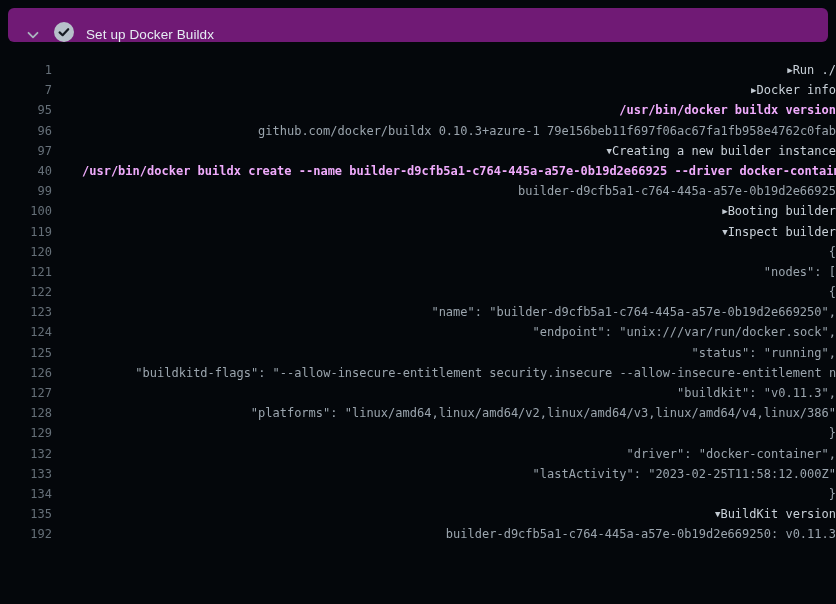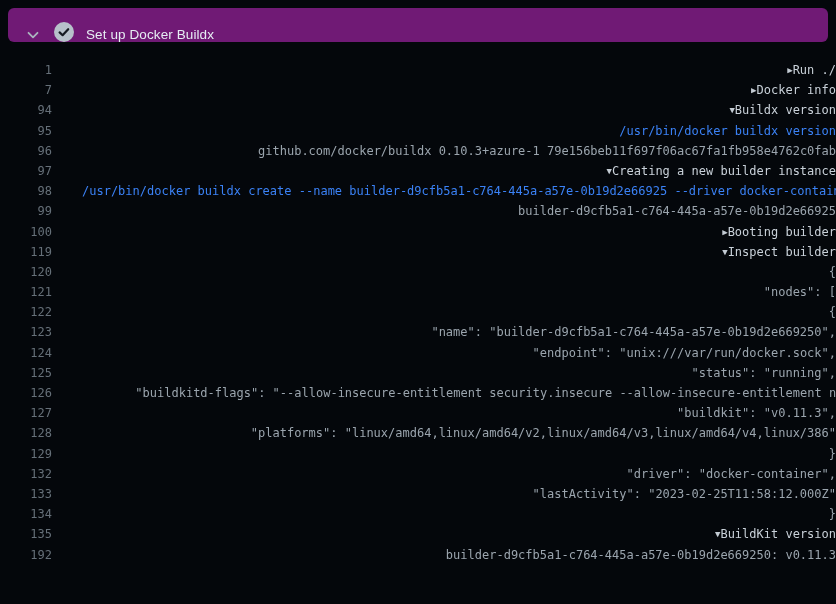--- a/index.html
+++ b/index.html
@@ -59,45 +59,44 @@
   }
   .row .arrow {
     display: inline-block;
     width: 14px;
     font-size: 9px;
     vertical-align: 1px;
     color: #c3cbd3;
   }
   .row.group .txt { color: #c9d1d9; }
   .row.group { cursor: pointer; }
-  .row.command .body { padding-left: 30px; color: #3b82f6; }
+  .row.command .body { padding-left: 30px; color: #f0abfc; font-weight: bold; }
   .row.output  .body { padding-left: 40px; color: #9ba5ae; }
 </style>
 </head>
 <body>
 
 <div class="step-header">
   <svg class="chev" width="14" height="14" viewBox="0 0 14 14">
     <path d="M2.5 4.8 L7 9.3 L11.5 4.8" fill="none" stroke="#aab4be" stroke-width="1.8" stroke-linecap="round" stroke-linejoin="round"></path>
   </svg>
   <svg class="status" width="20" height="20" viewBox="0 0 20 20">
     <circle cx="10" cy="10" r="10" fill="#b7c1ca"></circle>
     <path d="M5.6 10.4 L8.6 13.2 L14.2 7.2" fill="none" stroke="#161b22" stroke-width="2.2" stroke-linecap="round" stroke-linejoin="round"></path>
   </svg>
   <span class="step-title">Set up Docker Buildx</span>
 </div>
 
 <div class="log" id="log">
     <div class="row group"><span class="num">1</span><span class="body"><span class="arrow">▶</span><span class="txt">Run ./</span></span></div>
     <div class="row group"><span class="num">7</span><span class="body"><span class="arrow">▶</span><span class="txt">Docker info</span></span></div>
-    <div class="row group"><span class="num">94</span><span class="body"><span class="arrow">▼</span><span class="txt">Buildx version</span></span></div>
     <div class="row command"><span class="num">95</span><span class="body"><span class="txt">/usr/bin/docker buildx version</span></span></div>
     <div class="row output"><span class="num">96</span><span class="body"><span class="txt">github.com/docker/buildx 0.10.3+azure-1 79e156beb11f697f06ac67fa1fb958e4762c0fab</span></span></div>
     <div class="row group"><span class="num">97</span><span class="body"><span class="arrow">▼</span><span class="txt">Creating a new builder instance</span></span></div>
-    <div class="row command"><span class="num">98</span><span class="body"><span class="txt">/usr/bin/docker buildx create --name builder-d9cfb5a1-c764-445a-a57e-0b19d2e66925 --driver docker-container</span></span></div>
+    <div class="row command"><span class="num">40</span><span class="body"><span class="txt">/usr/bin/docker buildx create --name builder-d9cfb5a1-c764-445a-a57e-0b19d2e66925 --driver docker-container</span></span></div>
     <div class="row output"><span class="num">99</span><span class="body"><span class="txt">builder-d9cfb5a1-c764-445a-a57e-0b19d2e66925</span></span></div>
     <div class="row group"><span class="num">100</span><span class="body"><span class="arrow">▶</span><span class="txt">Booting builder</span></span></div>
     <div class="row group"><span class="num">119</span><span class="body"><span class="arrow">▼</span><span class="txt">Inspect builder</span></span></div>
     <div class="row output"><span class="num">120</span><span class="body"><span class="txt">{</span></span></div>
     <div class="row output"><span class="num">121</span><span class="body"><span class="txt">  "nodes": [</span></span></div>
     <div class="row output"><span class="num">122</span><span class="body"><span class="txt">    {</span></span></div>
     <div class="row output"><span class="num">123</span><span class="body"><span class="txt">      "name": "builder-d9cfb5a1-c764-445a-a57e-0b19d2e669250",</span></span></div>
     <div class="row output"><span class="num">124</span><span class="body"><span class="txt">      "endpoint": "unix:///var/run/docker.sock",</span></span></div>
     <div class="row output"><span class="num">125</span><span class="body"><span class="txt">      "status": "running",</span></span></div>
     <div class="row output"><span class="num">126</span><span class="body"><span class="txt">      "buildkitd-flags": "--allow-insecure-entitlement security.insecure --allow-insecure-entitlement network.host",</span></span></div>

